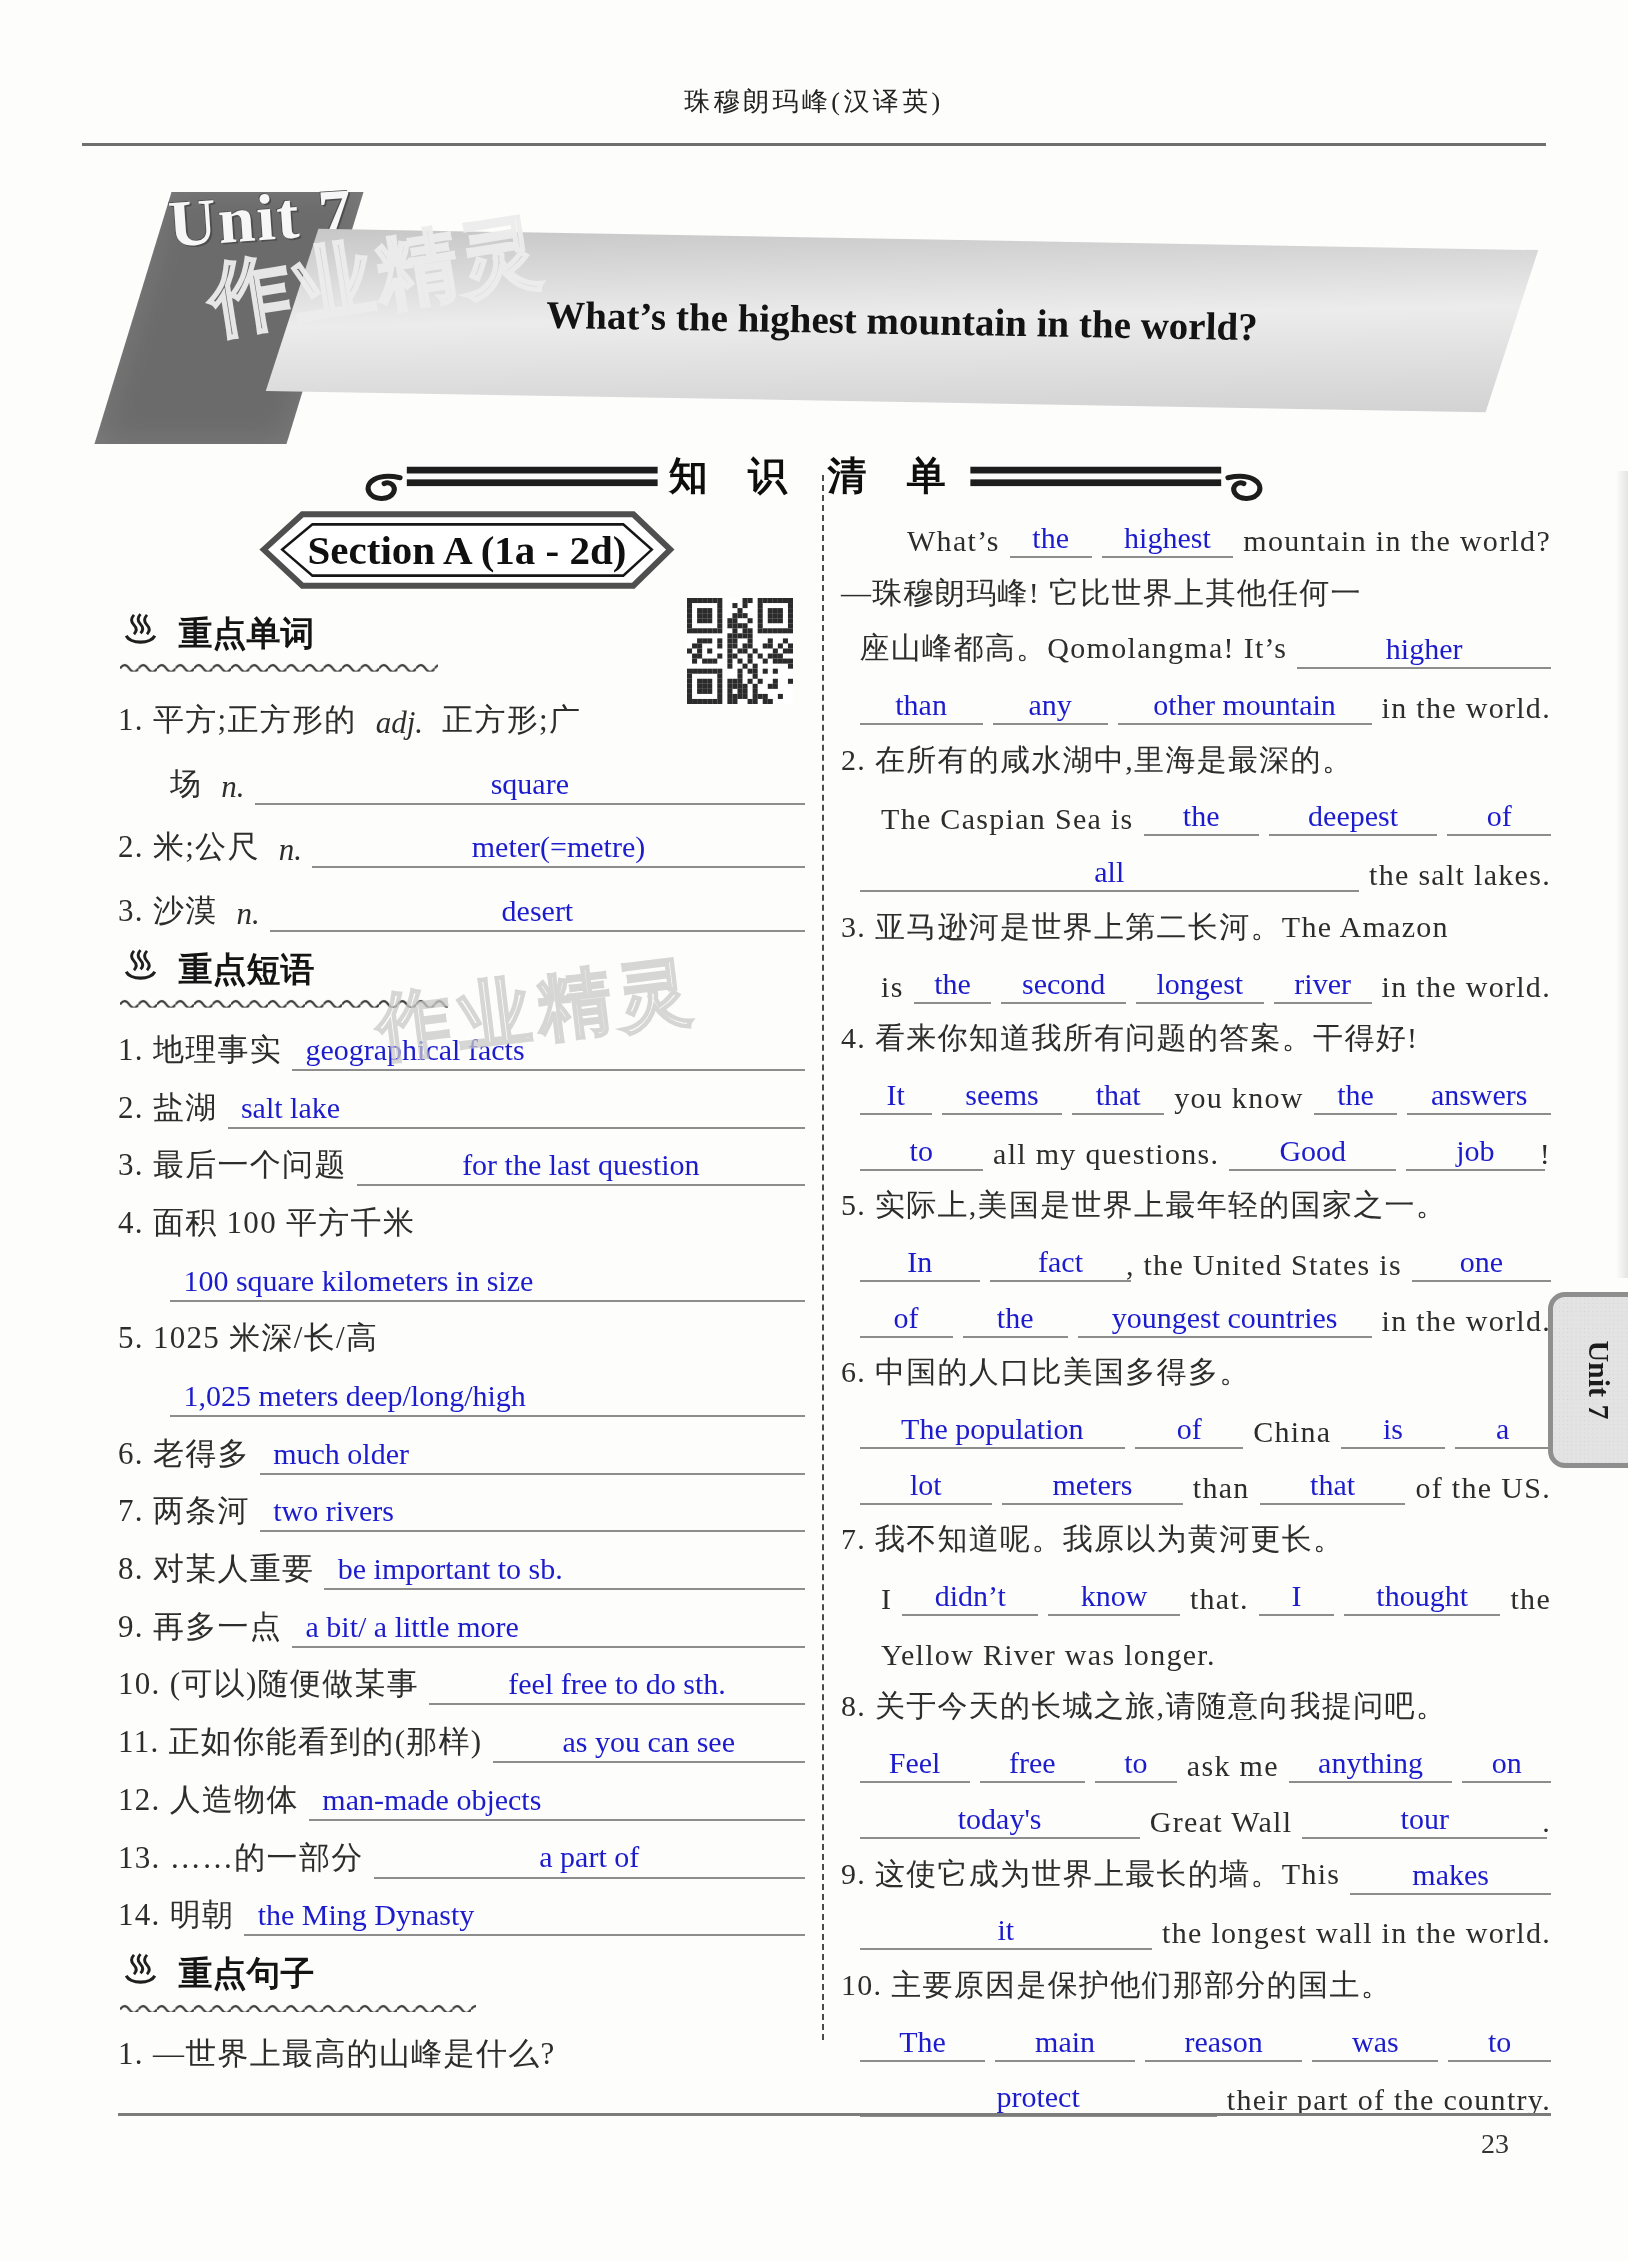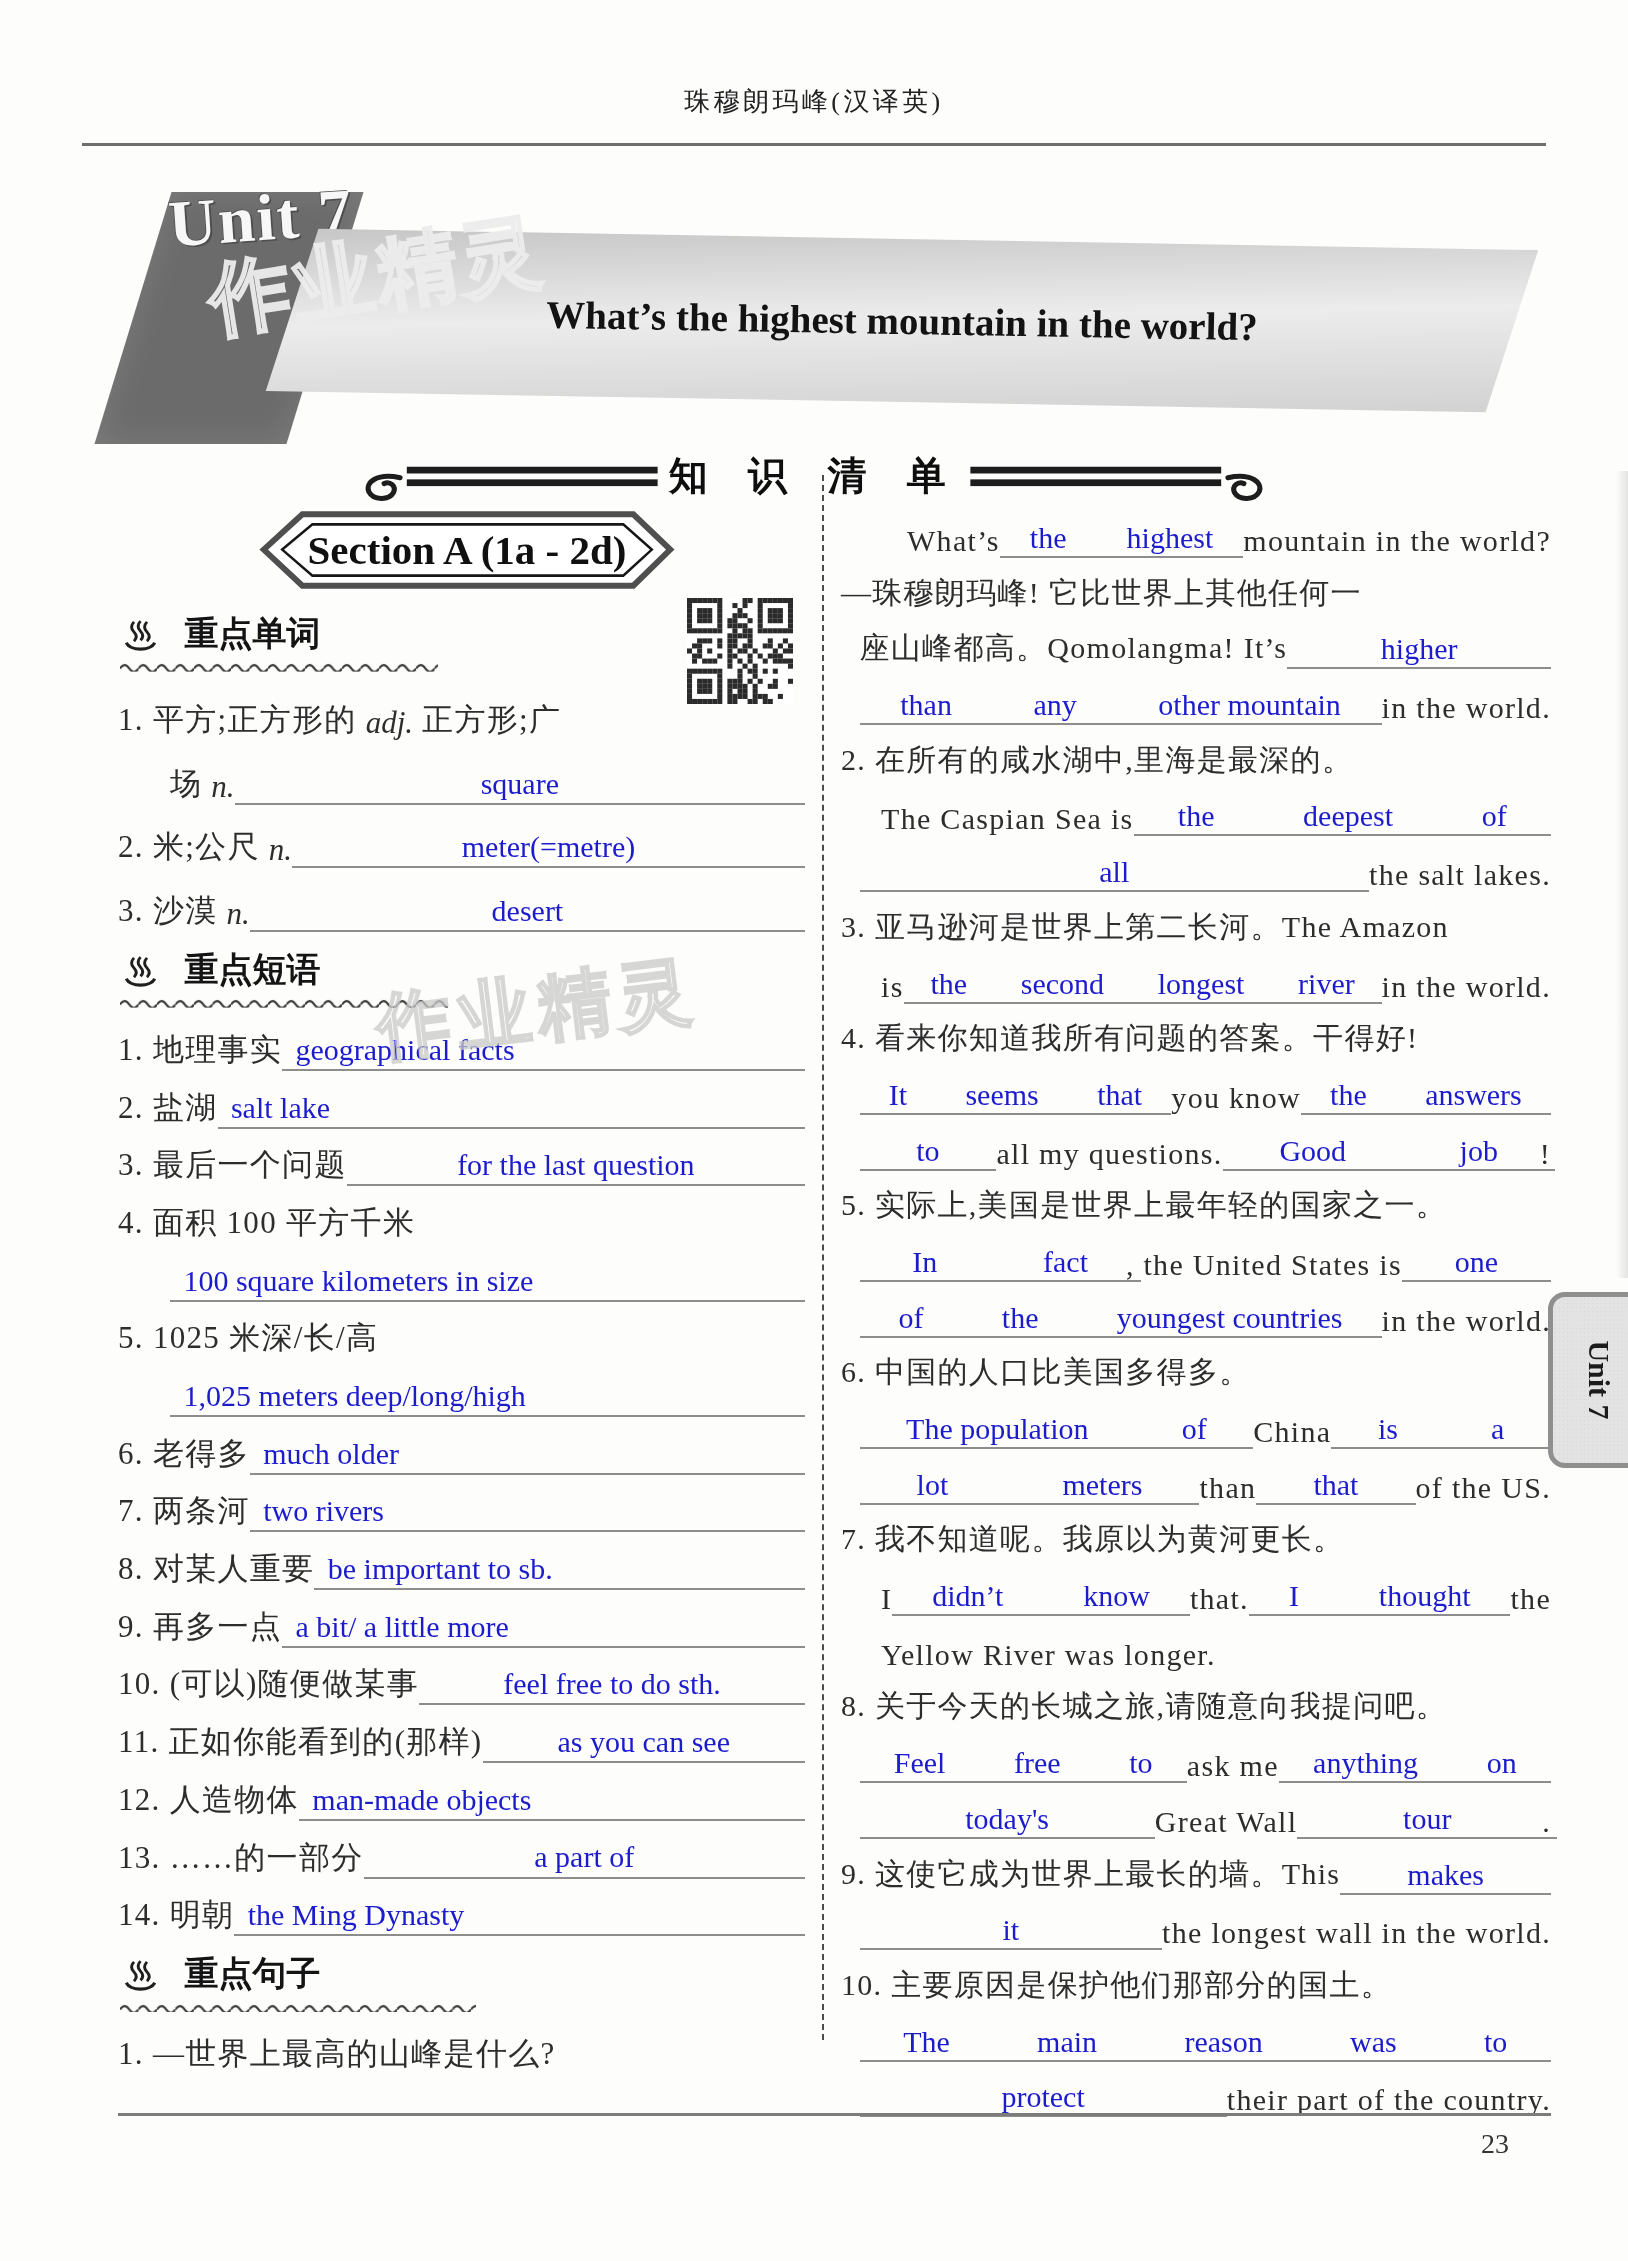--- a/index.html
+++ b/index.html
@@ -37,25 +37,25 @@
   .cols{position:absolute;top:504px;left:118px;width:1433px;display:flex;align-items:flex-start;}
   .col-left{width:687px;position:relative;}
   .divider{width:0;border-left:2.5px dashed #4b4b4b;height:1565px;margin-left:17px;margin-top:-28.6px;}
   .col-right{flex:1;padding-left:17px;}
   
   .badge{position:relative;width:420px;height:82px;margin:5px 0 20px 139px;}
   .badge svg{position:absolute;left:0;top:0;}
   .badge-text{position:absolute;left:0;top:0;width:100%;height:100%;text-align:center;
               line-height:82px;font-weight:bold;font-size:41px;color:#101010;}
   
-  .heading{display:flex;align-items:flex-end;gap:24px;margin:13.4px 0 0 3.4px;
+  .heading{display:flex;align-items:flex-start;gap:18px;margin:13.4px 0 0 3.4px;
            font-family:"DejaVu Sans",sans-serif;font-weight:bold;font-size:34px;color:#141414;}
   .wave{display:block;margin:3.4px 0 6.7px 1.7px;}
   
-  .row{display:flex;align-items:flex-end;min-height:56px;padding-bottom:1.7px;
+  .row{display:flex;align-items:flex-end;column-gap:10px;min-height:56px;padding-bottom:1.7px;
        font-size:31px;}
   #word-list .row{min-height:62px;}
   .t{white-space:pre;letter-spacing:1.3px;color:#2d2d2d;}
   .pos{white-space:pre;font-style:italic;letter-spacing:0;}
   .blank{flex:1 1 auto;min-width:59px;border-bottom:2.5px solid #8d8d8d;
          padding:0 8.4px 2.5px 13.4px;text-align:left;line-height:1.05;}
   .blank.c{text-align:center;padding-left:8.4px;}
   .ans{color:var(--blue,#1c1ccd);font-size:30px;}
   .tight{margin-left:-15px;}
   

